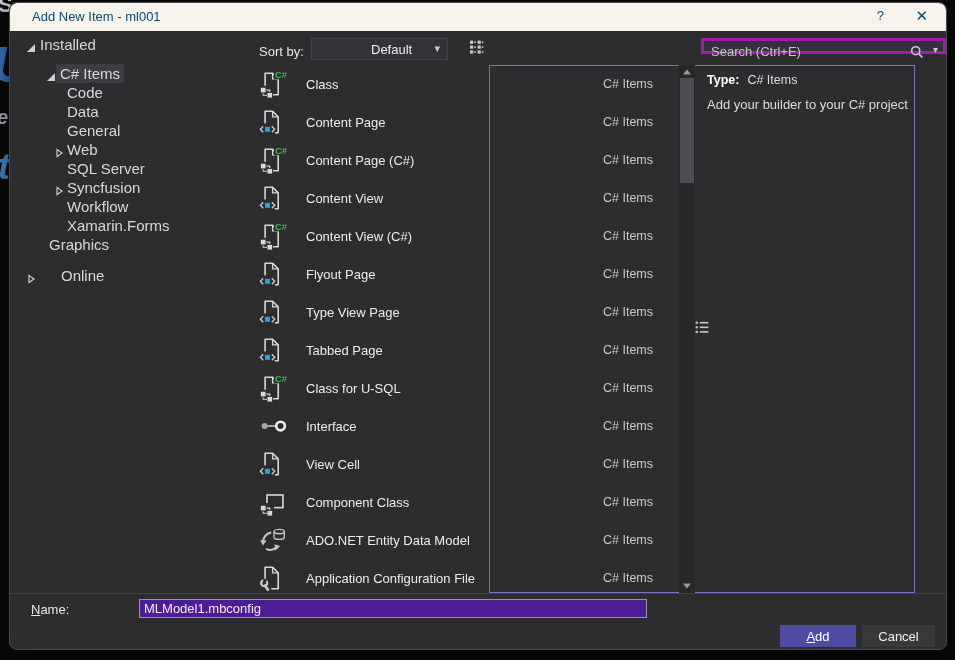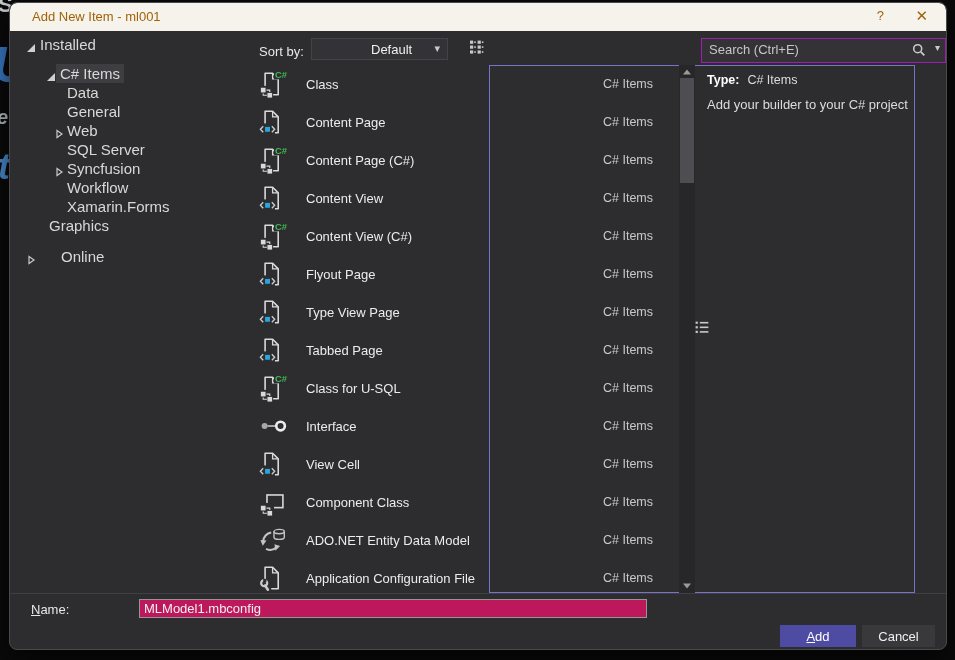--- a/index.html
+++ b/index.html
@@ -5,21 +5,21 @@
   html,body{margin:0;padding:0;background:#0a0a0b;}
   .screen{position:relative;width:955px;height:660px;background:#0a0a0b;overflow:hidden;
           font-family:"Liberation Sans",sans-serif;-webkit-font-smoothing:antialiased;}
   
   .bg-frag{position:absolute;font-style:italic;font-weight:bold;z-index:0;pointer-events:none;}
   
   .dialog{position:absolute;left:9px;top:2px;width:938px;height:648px;background:#2d2d30;
           border:1px solid #4a4a4e;border-radius:8px;box-sizing:border-box;z-index:1;
           box-shadow:0 10px 30px rgba(0,0,0,.65);overflow:hidden;}
   .titlebar{position:absolute;left:0;top:0;right:0;height:28px;background:#f6f3ec;
-            border-radius:7px 7px 0 0;color:#a16207;}
+            border-radius:7px 7px 0 0;color:#0c4a6e;}
   .title-text{position:absolute;left:22px;top:6px;font-size:13px;}
   .help-btn{position:absolute;right:62px;top:5px;font-size:13px;cursor:default;}
   .close-btn{position:absolute;right:18px;top:4px;font-size:15px;cursor:default;}
   
   .tree{position:absolute;left:0;top:32px;width:240px;}
   .tree-row{position:relative;height:19px;font-size:15px;color:#d8d8d8;padding-left:28px;}
   .tree-glyph{position:absolute;top:4px;}
   .tree-label{position:absolute;top:1px;white-space:nowrap;}
   .tree-label.selected{background:#3e3e42;padding:1px 4px;top:0;}
   
@@ -38,34 +38,34 @@
   .list-row .licon{width:30px;height:30px;flex:0 0 30px;display:flex;align-items:center;justify-content:center;}
   .list-row .llabel{margin-left:17px;font-size:13px;color:#ececec;white-space:nowrap;}
   .list-row .lspace{flex:1;}
   .list-row .lcat{font-size:12.5px;color:#c9c9c9;margin-right:24px;}
   
   .vscroll{position:absolute;left:669px;top:62px;width:16px;height:528px;background:#27272a;}
   .vs-arrow{position:absolute;left:0;width:16px;height:14px;display:flex;align-items:center;justify-content:center;}
   .vs-arrow.up{top:0;} .vs-arrow.down{bottom:0;}
   .vs-thumb{position:absolute;left:1px;top:13px;width:14px;height:105px;background:#4d4d52;}
   
-  .search-box{position:absolute;left:691px;top:35px;width:245px;height:25px;background:#333337;
-              border:1px solid #a21caf;box-sizing:border-box;}
+  .search-box{position:absolute;left:691px;top:35px;width:245px;height:16px;background:#333337;
+              border:3px solid #a21caf;box-sizing:border-box;}
   .search-box input{position:absolute;left:2px;top:1px;width:195px;height:18px;background:transparent;
                     border:none;outline:none;color:#c6c6c6;font-size:13px;font-family:"Liberation Sans",sans-serif;padding:0 0 0 5px;}
   .search-box input::placeholder{color:#c6c6c6;opacity:1;}
   .search-box .mag{position:absolute;right:18px;top:3px;}
   .search-box .scaret{position:absolute;right:5px;top:3px;color:#c9c9c9;font-size:10px;}
   .type-row{position:absolute;left:697px;top:70px;font-size:12.5px;color:#dcdcdc;}
   .type-row b{color:#ffffff;margin-right:8px;}
   .desc-row{position:absolute;left:697px;top:94px;font-size:13px;color:#dcdcdc;width:235px;}
   
   .footer{position:absolute;left:0;right:0;top:590px;height:57px;border-top:1px solid #3f3f44;}
   .name-label{position:absolute;left:21px;top:8px;font-size:13px;color:#e8e8e8;}
-  .name-input{position:absolute;left:129px;top:5px;width:508px;height:19px;background:#be185d;
+  .name-input{position:absolute;left:129px;top:5px;width:508px;height:19px;background:#4c1d95;
               border:1px solid #969696;box-sizing:border-box;color:#f0f0f0;font-size:13px;
               font-family:"Liberation Sans",sans-serif;padding:0 4px;outline:none;}
   .btn{position:absolute;top:31px;height:22px;font-size:13px;display:flex;align-items:center;
        justify-content:center;box-sizing:border-box;cursor:default;}
   .btn-add{left:770px;width:76px;background:#4e4ba3;color:#ffffff;}
   .btn-cancel{left:852px;width:73px;background:#39393c;color:#f0f0f0;text-align:center;}
   u{text-decoration:underline;}
 </style>
 </head>
 <body>
@@ -92,20 +92,23 @@
           <span class="tree-glyph" style="left: 16px;"><svg width="10" height="10" viewBox="0 0 10 10">
               <polygon points="9,1 9,9 1,9" fill="#d0d0d0"></polygon>
             </svg></span>
           <span class="tree-label" style="left: 30px;">Installed</span>
         </div>
         <div class="tree-row" style="margin-top: 10px;">
           <span class="tree-glyph" style="left: 36px;"><svg width="10" height="10" viewBox="0 0 10 10">
               <polygon points="9,1 9,9 1,9" fill="#d0d0d0"></polygon>
             </svg></span>
           <span class="tree-label selected" style="left: 46px;">C# Items</span>
+        </div>
+        <div class="tree-row">
+          <span class="tree-label" style="left: 57px;">Code</span>
         </div>
         <div class="tree-row">
           <span class="tree-label" style="left: 57px;">Data</span>
         </div>
         <div class="tree-row">
           <span class="tree-label" style="left: 57px;">General</span>
         </div>
         <div class="tree-row">
           <span class="tree-glyph" style="left: 44px;"><svg width="10" height="10" viewBox="0 0 10 10">
               <polygon points="3,1.5 8,5 3,8.5" fill="none" stroke="#c8c8c8" stroke-width="1.2"></polygon>

